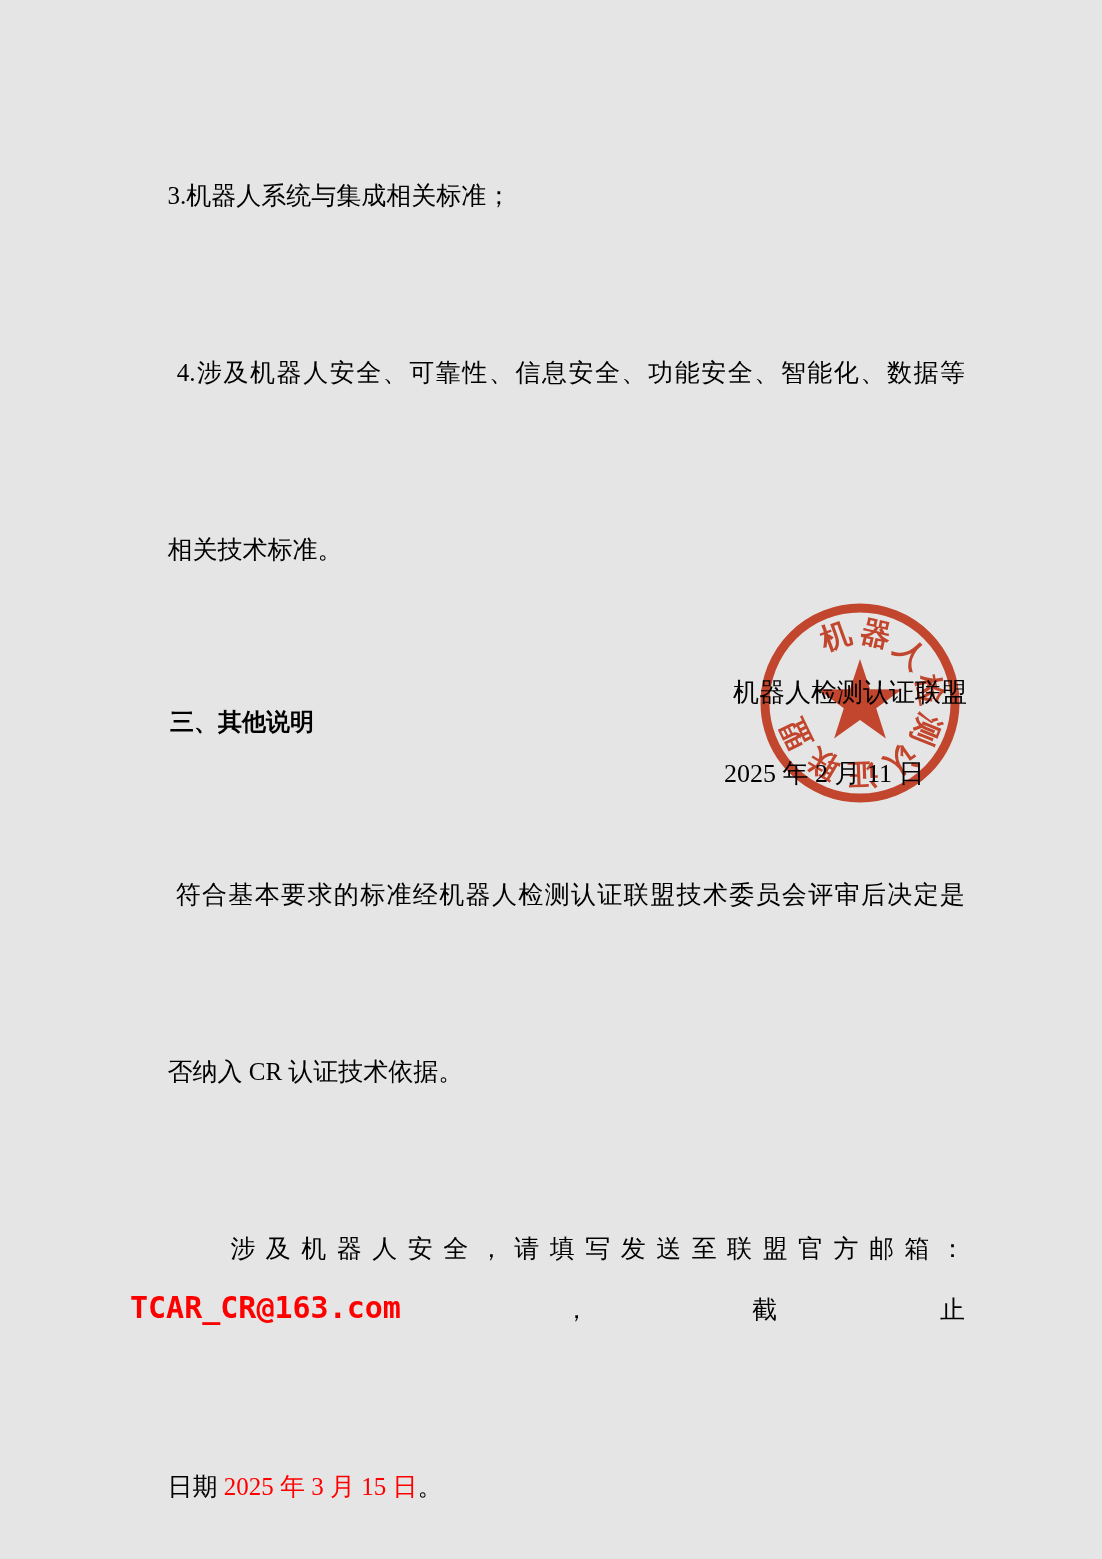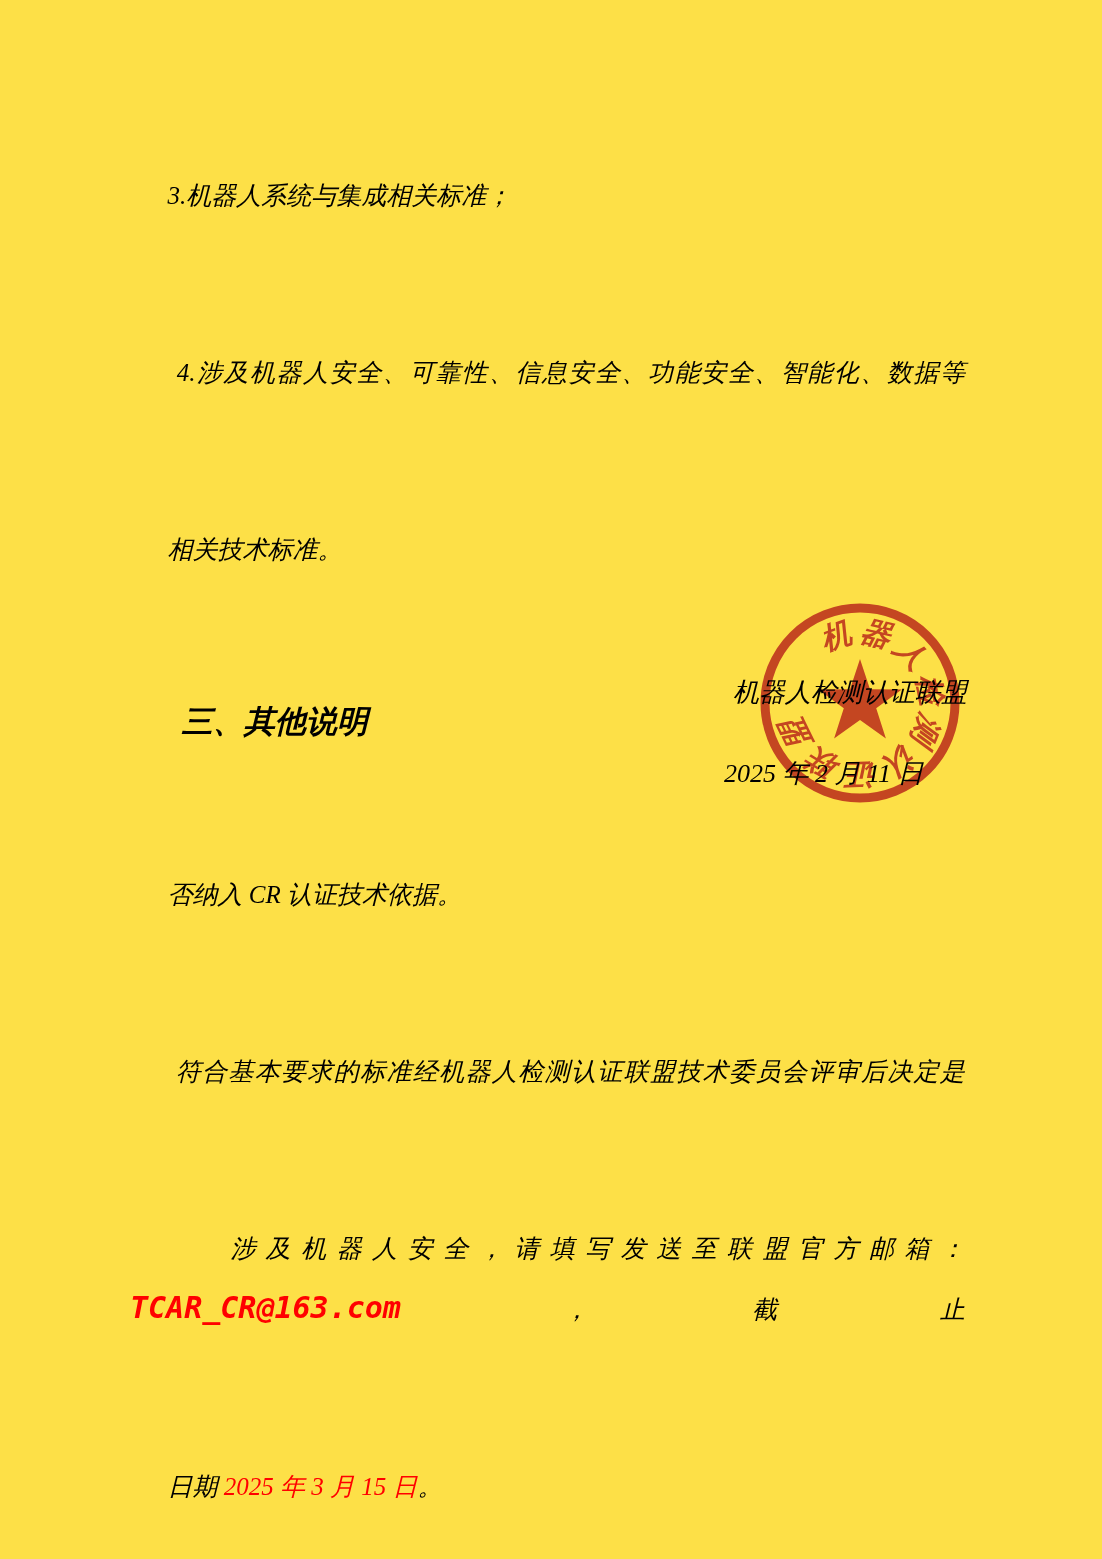--- a/index.html
+++ b/index.html
@@ -1,39 +1,38 @@
 <!DOCTYPE html>
 <html><head>
 <meta charset="utf-8">
 <style>
   html,body{margin:0;padding:0;background:#ffffff;}
   .page{
     position:relative;
     width:1102px;height:1559px;
-    background:#fde047;
+    background:#e5e5e5;
     overflow:hidden;
     font-family:"Liberation Serif", serif;
     color:#000000;
-    font-style:italic;
   }
   .content{
     position:absolute;
     left:130px;top:107px;
     width:835px;
   }
   .ln{
     font-size:25px;
     line-height:59px;
     white-space:pre-wrap;
   }
   .indent{text-indent:2em;}
   .indent-sm{text-indent:1.6em;}
   .jl{text-align:justify;text-align-last:justify;}
   .heading{
-    font-size:31px;
+    font-size:24px;
     line-height:56px;
     font-weight:bold;
     font-family:"Liberation Sans", sans-serif;
   }
   .red{color:#ff0000;}
   .email{
     font-family:"DejaVu Sans Mono", monospace;
     font-weight:bold;
     font-size:30px;
     color:#ff0000;
@@ -76,26 +75,26 @@
     </div>
 
     <div class="ln">
       <span>相关技术标准。</span>
     </div>
 
     <div class="ln heading">
       <span>三、其他说明</span>
     </div>
 
+    <div class="ln indent jl">
+      <span>符合基本要求的标准经机器人检测认证联盟技术委员会评审后决定是</span>
+    </div>
+
     <div class="ln">
       <span>否纳入 CR 认证技术依据。</span>
-    </div>
-
-    <div class="ln indent jl">
-      <span>符合基本要求的标准经机器人检测认证联盟技术委员会评审后决定是</span>
     </div>
 
     <div class="ln indent jl">
       <span>涉及机器人安全，请填写发送至联盟官方邮箱：</span><span class="email">TCAR_CR@163.com</span><span>，截止</span>
     </div>
 
     <div class="ln">
       <span>日期 </span><span class="red">2025 年 3 月 15 日</span><span>。</span>
     </div>
 

